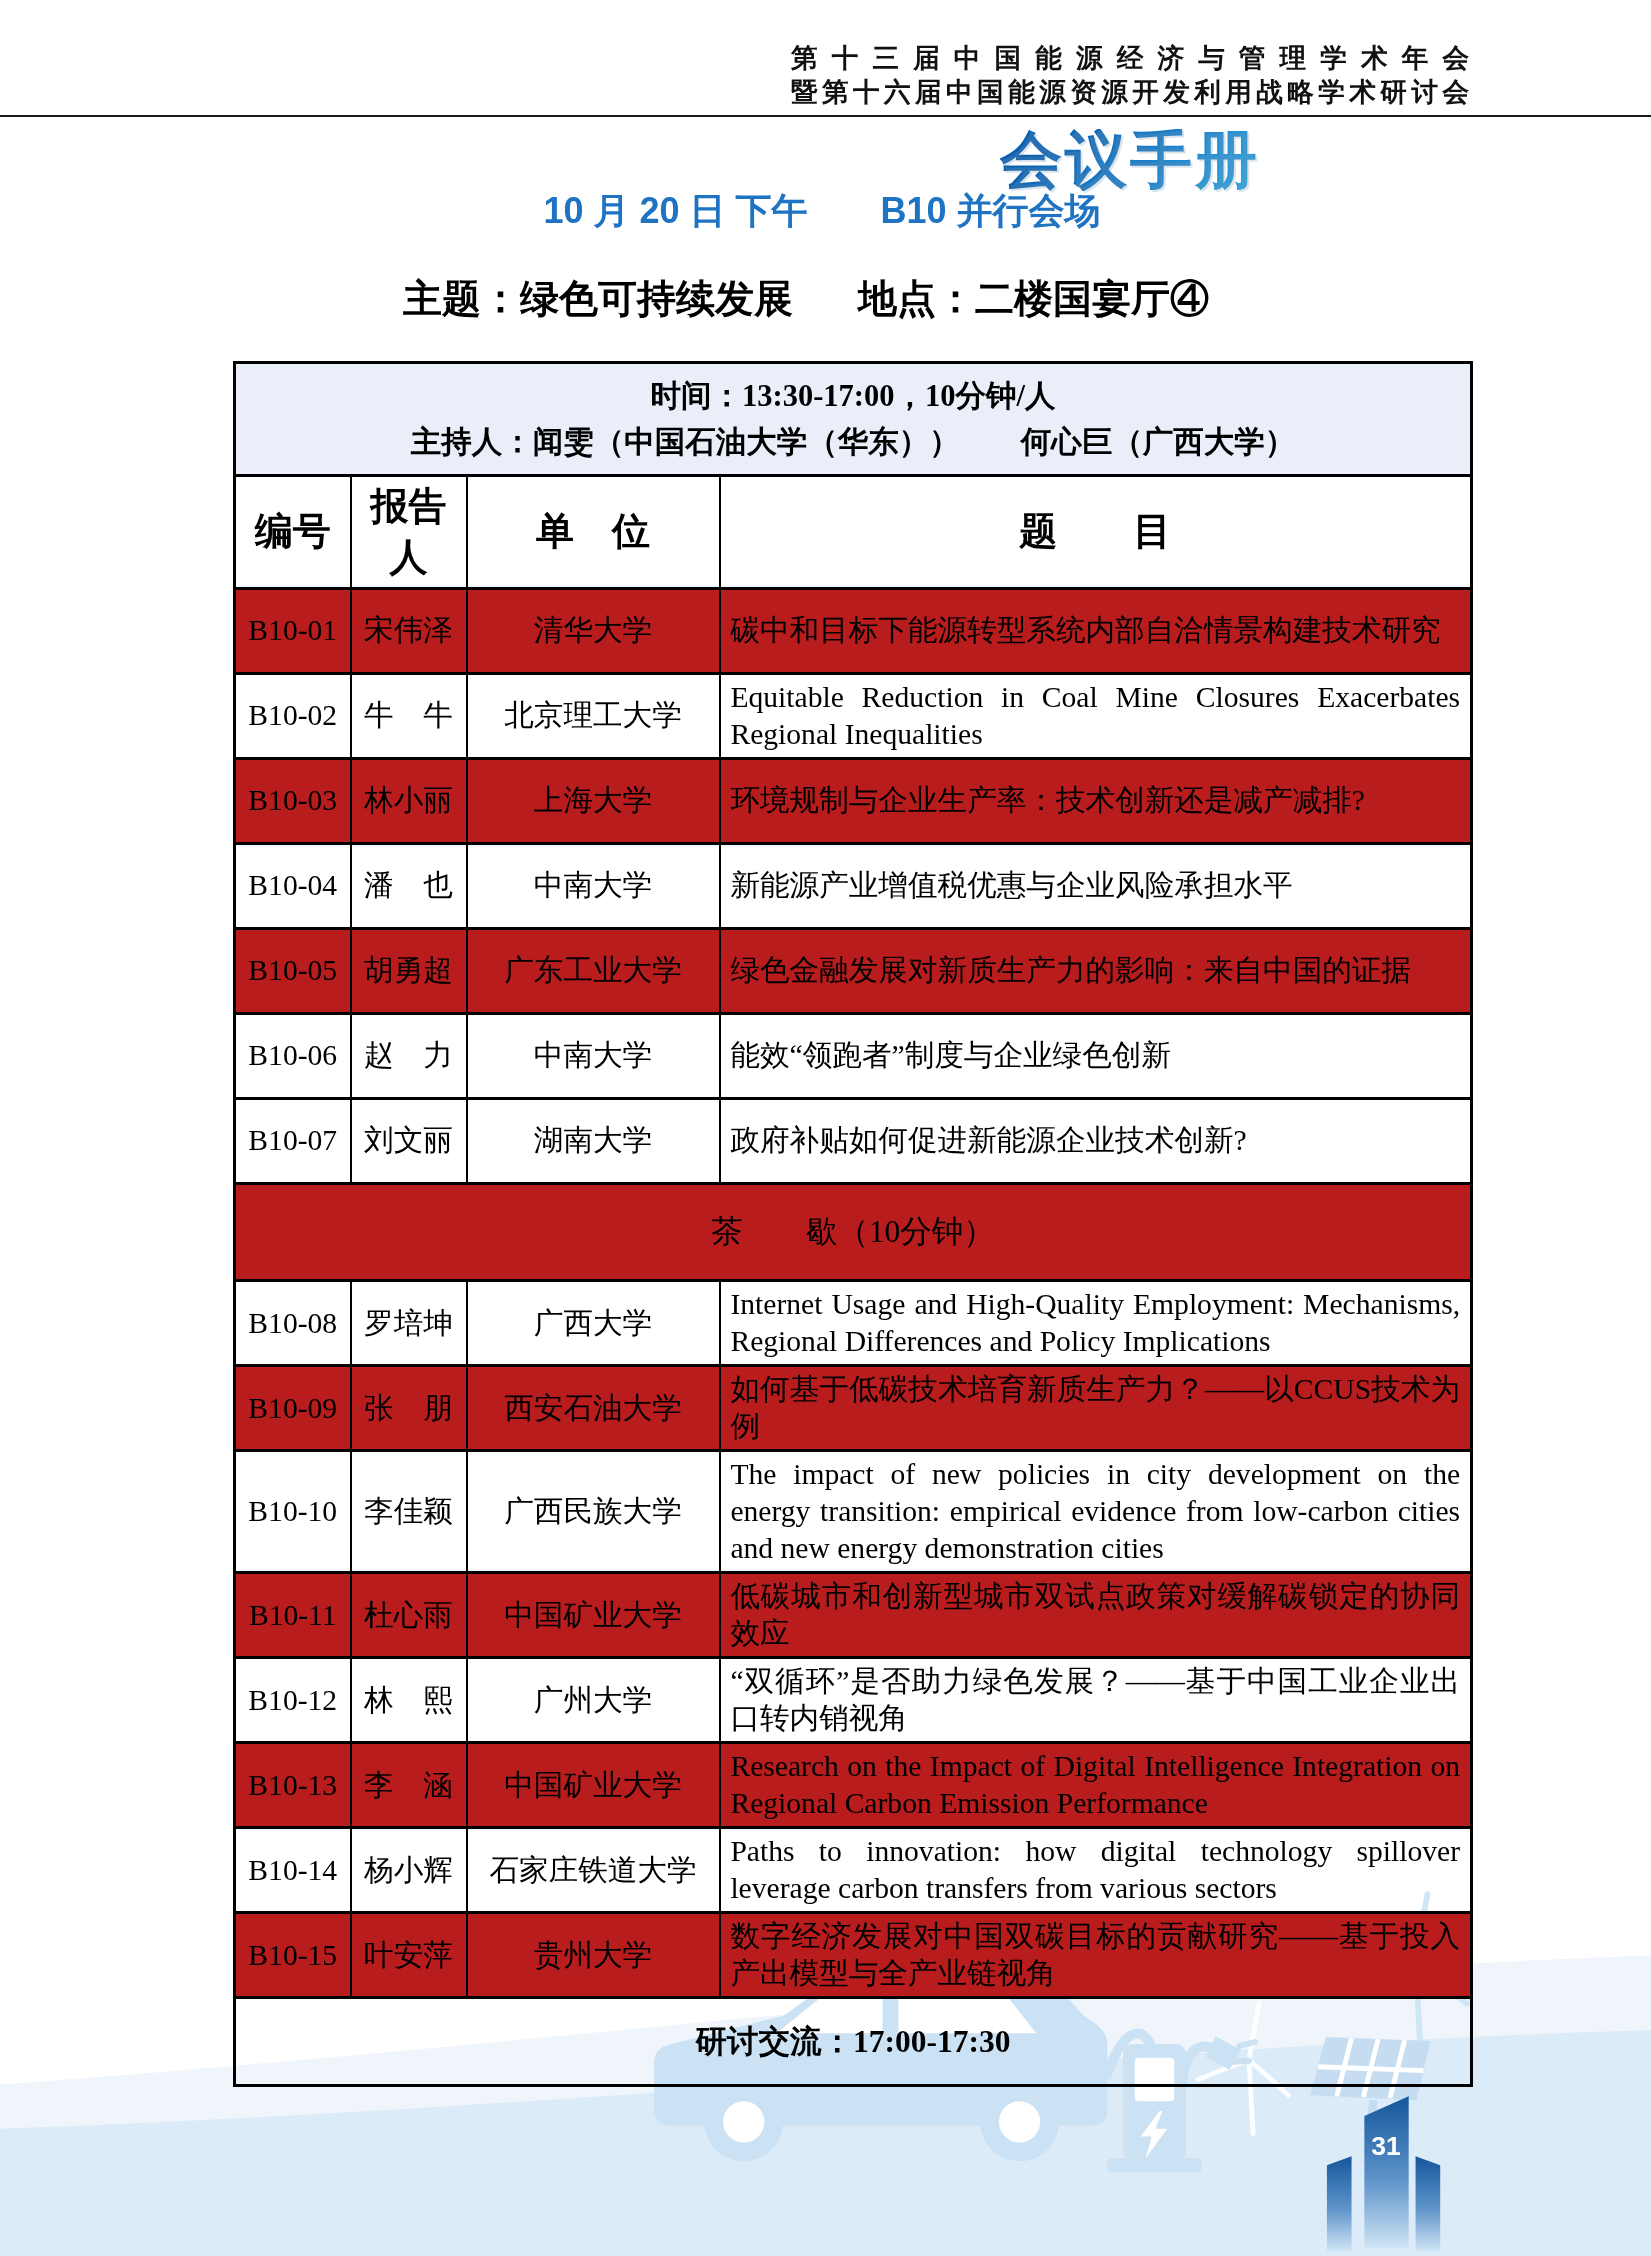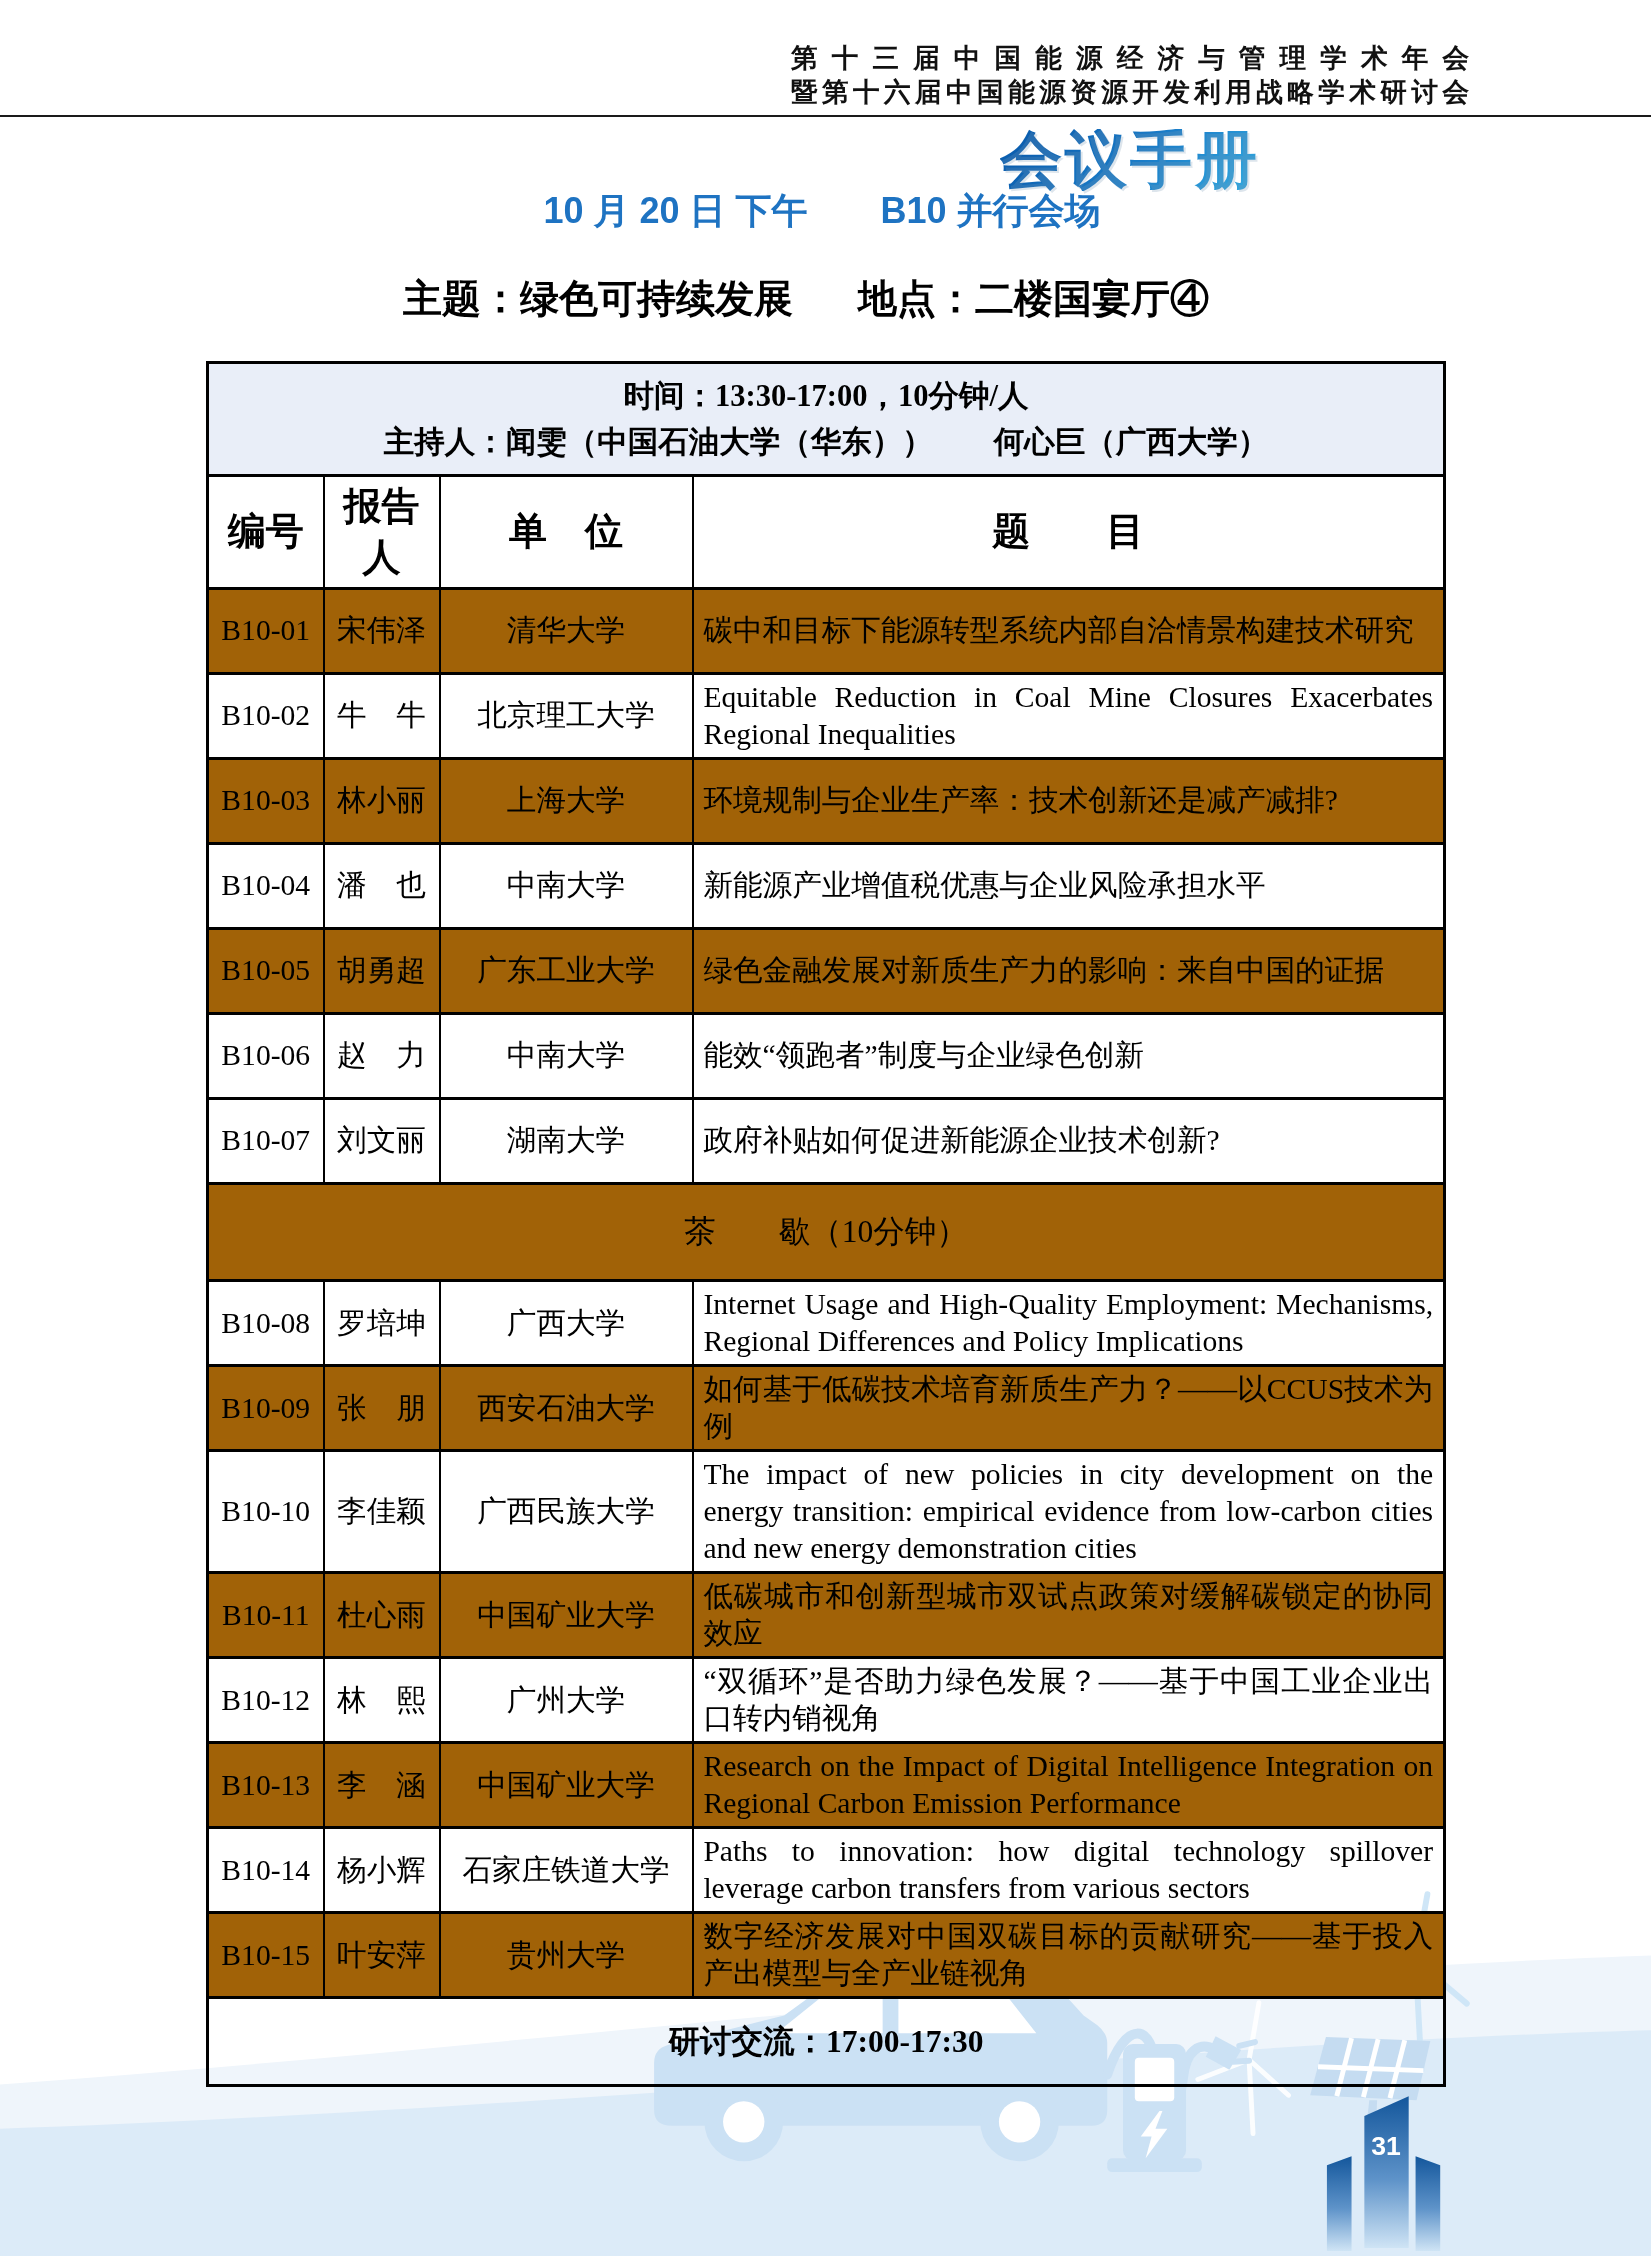--- a/index.html
+++ b/index.html
@@ -23,33 +23,33 @@
   
   .session-title{position:absolute;top:187px;left:0;width:1596px;text-align:center;
     font-size:36px;font-weight:bold;color:#1e73c2;z-index:2;padding-left:24px;}
   .session-title .gap{display:inline-block;width:73px;}
   .subtitle{position:absolute;top:272px;left:8px;width:1596px;text-align:center;
     font-size:39px;font-weight:bold;color:#000;z-index:2;}
   .subtitle .gap{display:inline-block;width:65px;}
   
   .table-wrap{position:absolute;top:361px;left:206px;z-index:2;}
   table.schedule{border-collapse:collapse;table-layout:fixed;width:1237px;
-    font-family:"Liberation Serif",serif;}
+    font-family:"Liberation Serif",serif;margin-left:27px;}
   table.schedule{border:3px solid #000;}
   table.schedule td{border-left:2px solid #000;border-right:2px solid #000;
     border-top:3px solid #000;border-bottom:3px solid #000;
     padding:3.9px 9.9px;vertical-align:middle;background:transparent;}
   tr.info-row td{background:#e9eef8;height:102px;text-align:center;
     font-weight:bold;font-size:30.5px;line-height:46px;padding:3.9px 0;}
   tr.cols-row td{height:53px;text-align:center;font-weight:bold;font-size:38px;}
   tr.paper-row{height:85px;}
   tr.paper-row td{font-size:29.6px;}
   td.c-id,td.c-speaker,td.c-org{text-align:center;}
   td.c-title{text-align:justify;line-height:37px;padding:5.9px 12.8px;}
-  tr.shaded td{background:#a16207;}
+  tr.shaded td{background:#b91c1c;}
   tr.break-row td{height:87px;text-align:center;font-weight:normal;font-size:31.5px;}
   tr.closing-row td{height:77px;text-align:center;font-weight:bold;font-size:31.5px;}
   
   .bottom-art{position:absolute;left:0;bottom:0;width:1652px;height:424px;z-index:0;}
   .page-num{position:absolute;left:1364px;top:2131px;width:44px;text-align:center;
     color:#fff;font-size:26.6px;font-weight:bold;z-index:3;font-family:"Liberation Sans",sans-serif;}
 </style>
 </head>
 <body>
 

